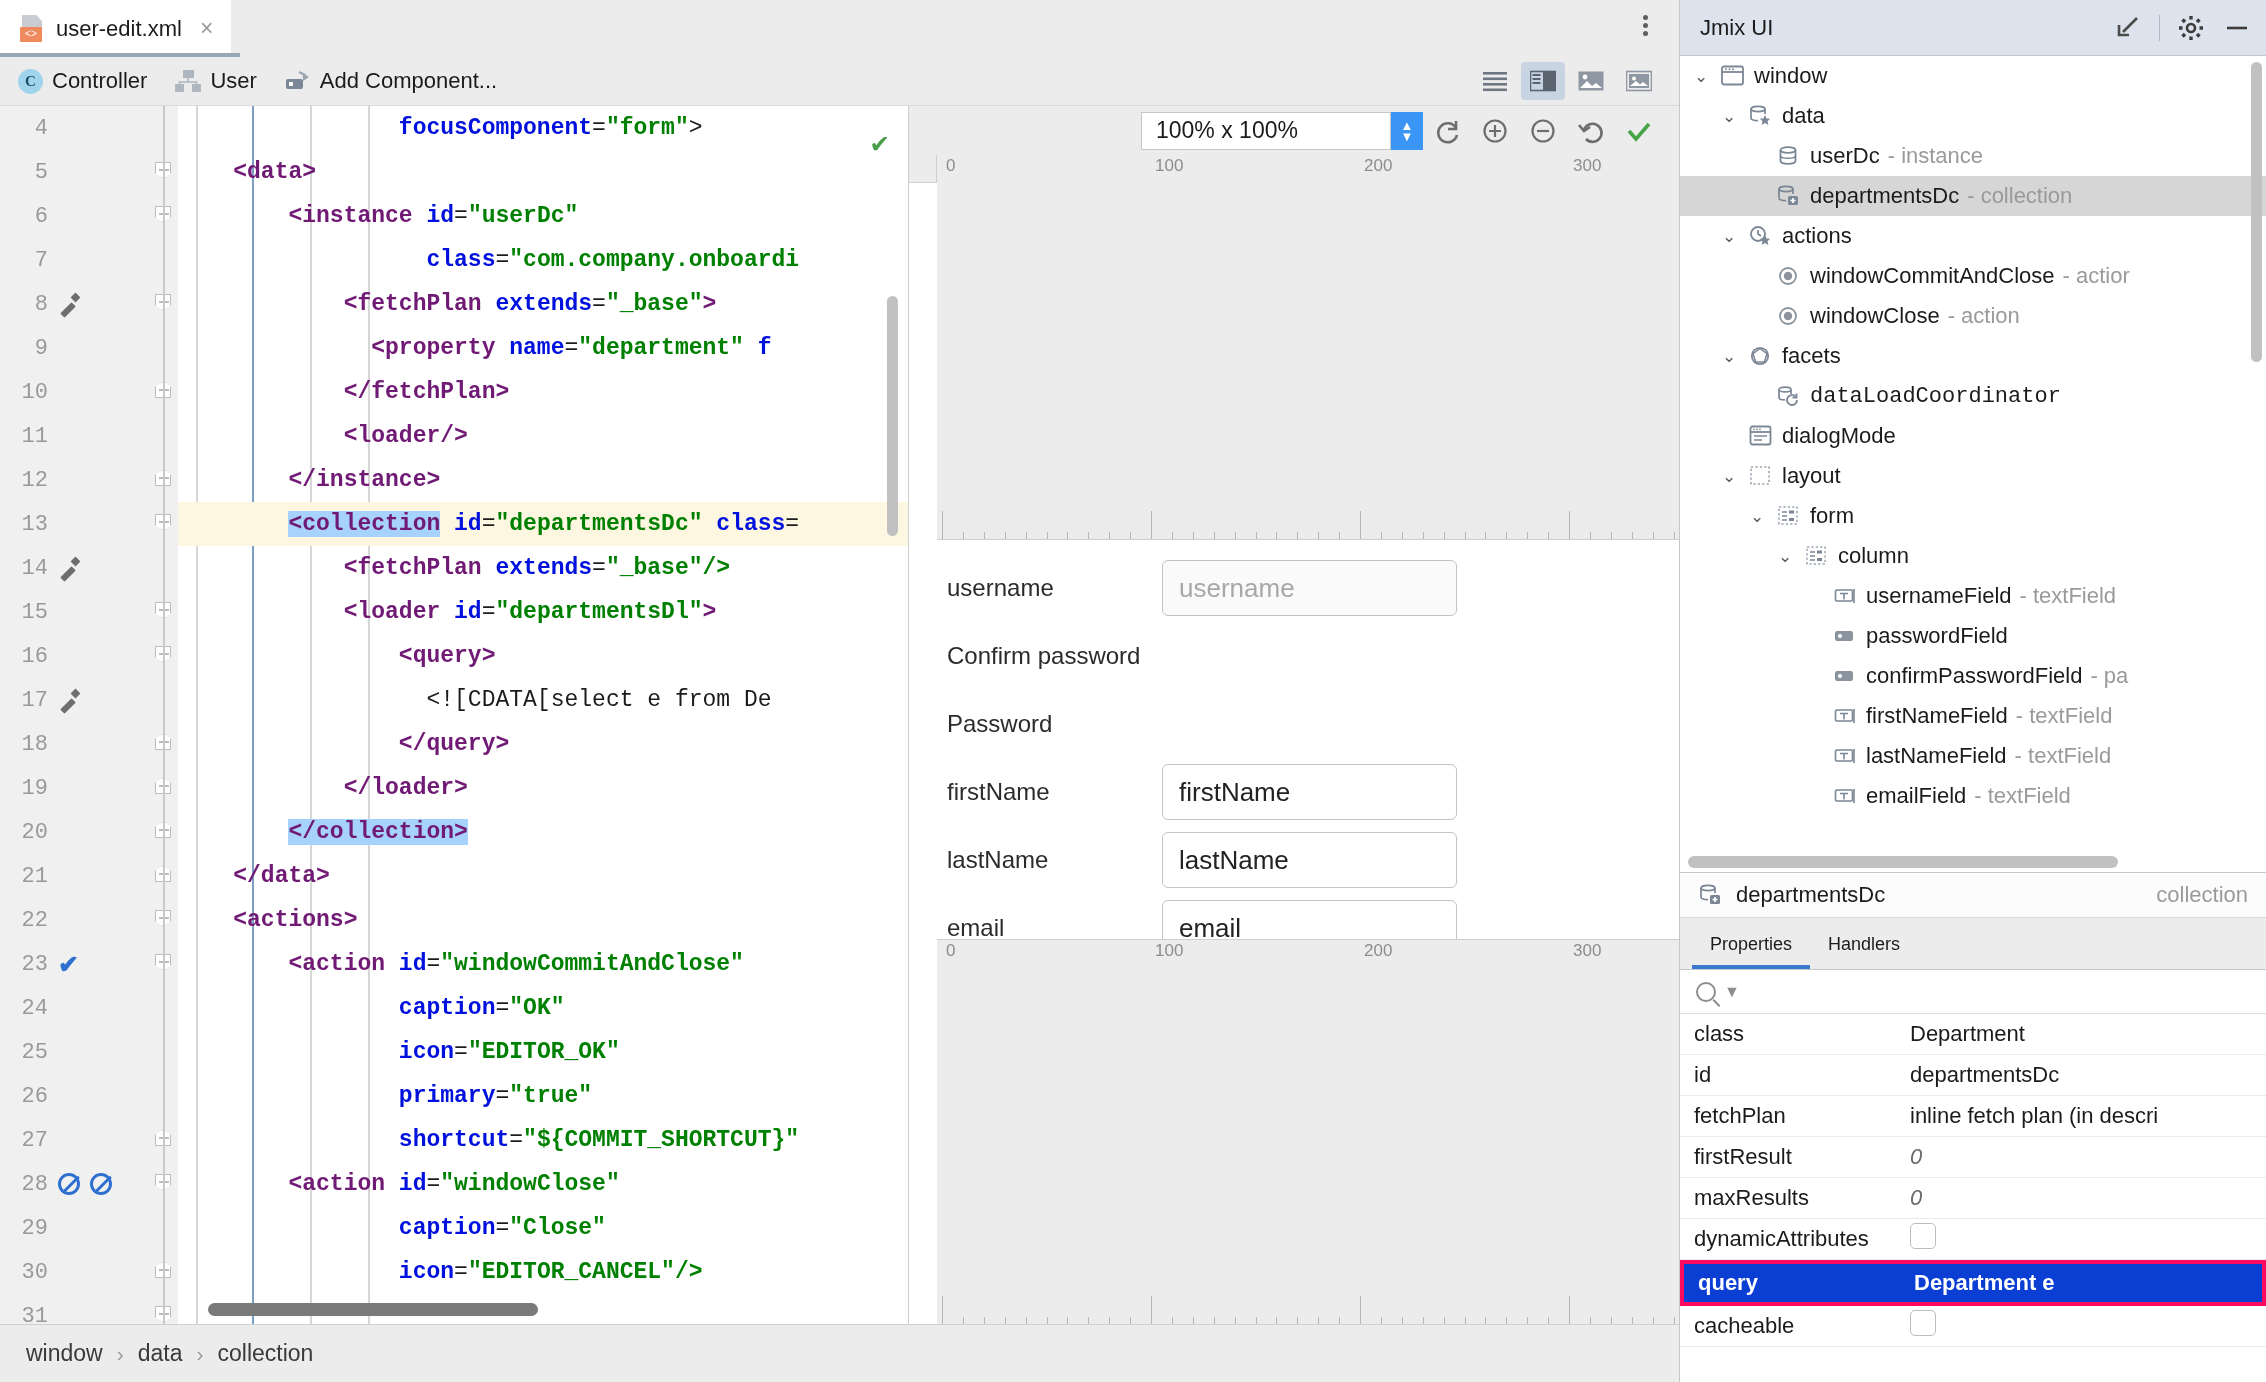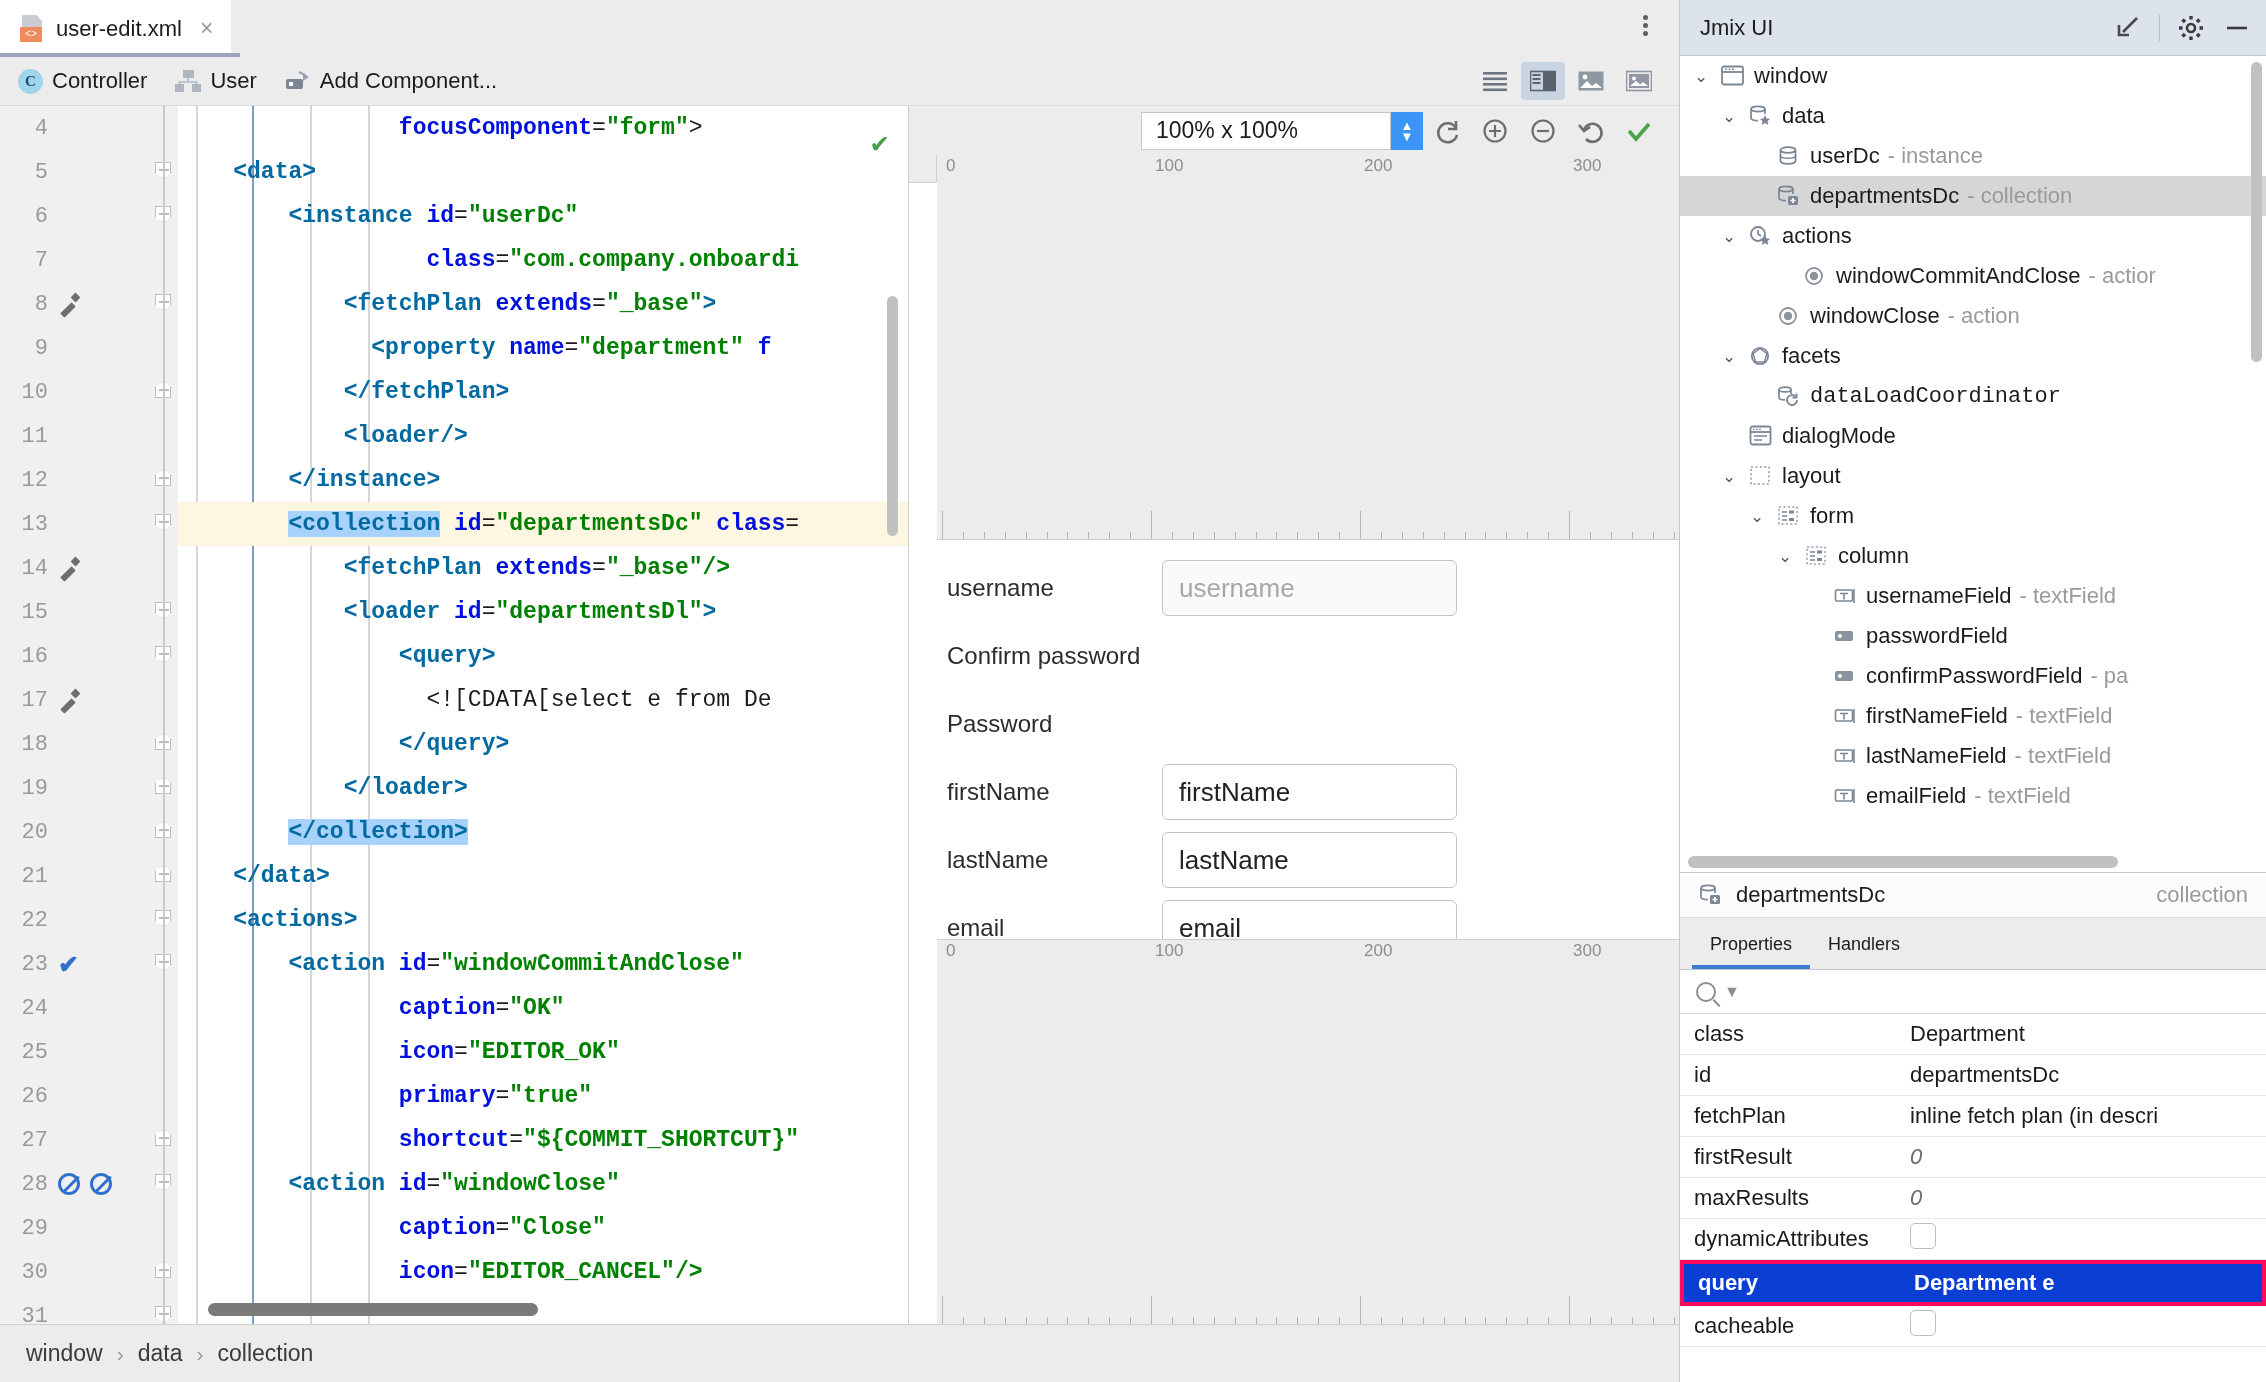--- a/index.html
+++ b/index.html
@@ -51,21 +51,21 @@
   .pencil:after { content:""; position:absolute; left:14px; top:1px; width:7px; height:7px; background:#6e6e6e; transform:rotate(-45deg);}
   .checkblue { color:#2f6fd0; font-size:25px; font-weight:bold; line-height:1;}
   .noentry { width:22px; height:22px; border:3px solid #2f6fd0; border-radius:50%; position:relative; display:inline-block;}
   .noentry:after { content:""; position:absolute; left:-1px; top:7px; width:22px; height:3px; background:#2f6fd0; transform:rotate(-45deg);}
   .fold { position:absolute; left:0; width:20px; height:20px; }
   .fold span { display:block; width:16px; height:16px; border:1.5px solid #bdbdbd; background:#fff; }
   .fline { position:absolute; left:163px; width:1.5px; background:#c9c9c9;}
   .code { flex:1; position:relative; font-family:"Liberation Mono", monospace; font-size:23px; overflow:hidden; white-space:pre;}
   .c-row { height:44px; line-height:44px; position:relative; }
   .c-row.cur { background:#fdf6e0; }
-  .kw { color:#0369a1; font-weight:bold;}
+  .kw { color:#701a75; font-weight:bold;}
   .at { color:#0010dd; font-weight:bold;}
   .vl { color:#008000; font-weight:bold;}
   .pl { color:#1b1b1b;}
   .hl { background:#a6d2fb; }
   .indent-guide { position:absolute; top:0; bottom:0; width:1.5px; background:#d6d6d6;}
   .indent-guide.active { background:#7a9ec4; }
   .ed-scroll-v { position:absolute; right:10px; top:190px; width:11px; height:240px; background:#c1c1c1; border-radius:6px;}
   .ed-scroll-h { position:absolute; left:208px; bottom:8px; height:13px; width:330px; background:#7a7a7a; border-radius:7px;}
   .ed-greenmark { position:absolute; right:20px; top:20px; color:#4a9e4a; font-size:28px; font-weight:bold;}
 
@@ -685,21 +685,21 @@
           <span class="chev">⌄</span>
           <span class="tico">
             <svg width="24" height="22" viewBox="0 0 24 22">
               <circle cx="9" cy="9" r="7" fill="none" stroke="#7b8795" stroke-width="1.8"></circle>
               <path d="M9 5 v4 l3 2" stroke="#7b8795" stroke-width="1.7" fill="none"></path>
               <path d="M16 10 l1.6 3.4 3.6 .4 -2.7 2.5 .8 3.6 -3.3 -1.9 -3.3 1.9 .8 -3.6 -2.7 -2.5 3.6 -.4 z" fill="#7b8795"></path>
             </svg>
           </span>
           <span>actions</span>
         </div>
-        <div class="tnode" style="padding-left: 92px;">
+        <div class="tnode" style="padding-left: 66px;">
           <span class="chev empty">⌄</span>
           <span class="tico">
             <svg width="24" height="22" viewBox="0 0 24 22">
               <circle cx="11" cy="11" r="8" fill="none" stroke="#8b939f" stroke-width="1.8"></circle>
               <circle cx="11" cy="11" r="4.2" fill="#8b939f"></circle>
             </svg>
           </span>
           <span>windowCommitAndClose</span>
           <span class="tsub"> - actior</span>
         </div>

